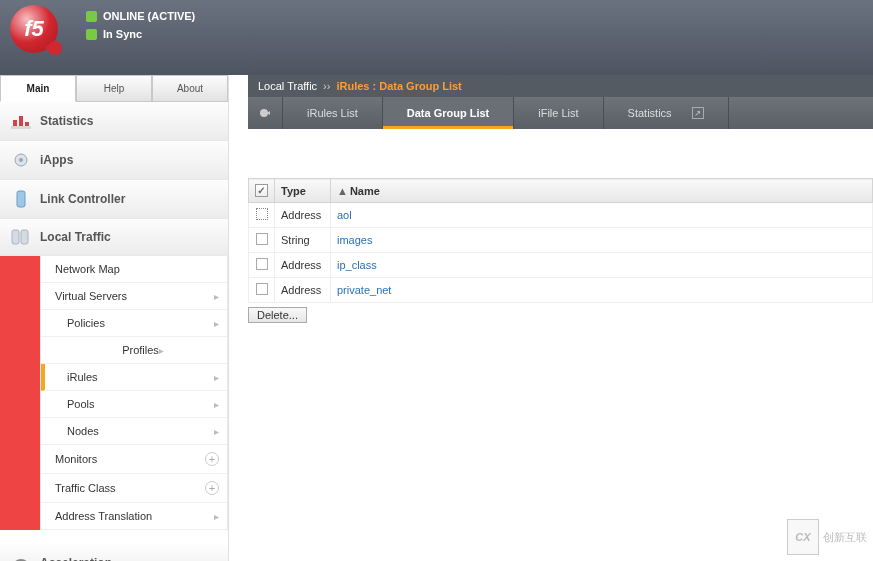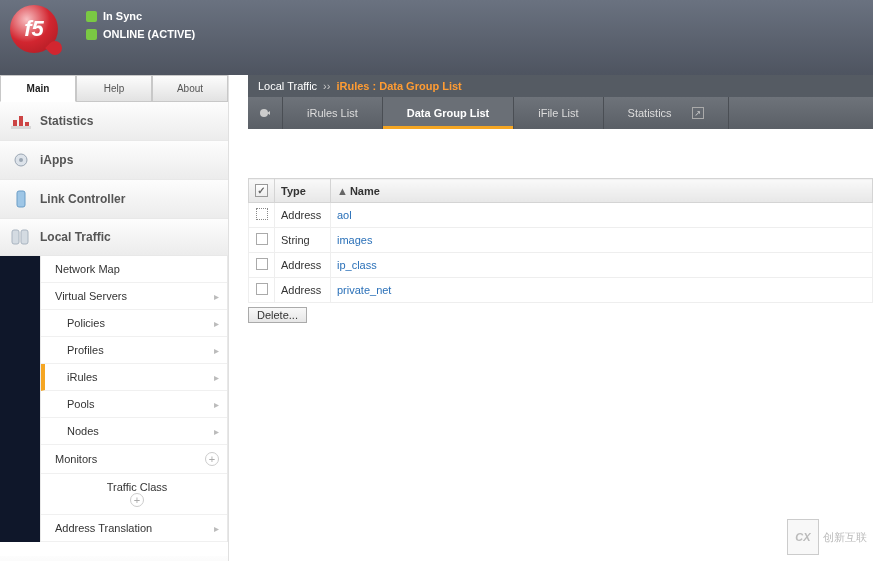--- a/index.html
+++ b/index.html
@@ -23,21 +23,21 @@
   .tab.active { background: #fff; border-bottom: 1px solid #fff; font-weight: bold; color: #222; }
 
   .nav-top-item { display: flex; align-items: center; padding: 9px 10px; border-bottom: 1px solid #e8e8e8; background: linear-gradient(#fdfdfd, #ececec); cursor: pointer; }
   .nav-top-item .icon { width: 22px; height: 20px; margin-right: 8px; display: flex; align-items: center; justify-content: center; }
   .nav-top-item .label { font-weight: bold; color: #555; font-size: 12px; }
 
   .nav-group { background: #fff; }
   .nav-group-header { display: flex; align-items: center; padding: 9px 10px; background: linear-gradient(#fdfdfd, #ececec); border-bottom: 1px solid #e8e8e8; }
   .nav-group-header .label { font-weight: bold; color: #555; }
 
-  .subnav { background: #0f172a; }
+  .subnav { background: #ef4444; }
   .subnav-item { display: flex; align-items: center; justify-content: space-between; padding: 7px 8px 7px 54px; border-bottom: 1px solid #f0f0f0; background: #fff; color: #333; font-size: 11px; cursor: pointer; position: relative; }
   .subnav-item.level2 { padding-left: 66px; }
   .subnav-item.active { border-left: 4px solid #f5a623; padding-left: 50px; background: #fff; }
   .subnav-item.level2.active { padding-left: 62px; }
   .subnav-arrow { color: #bbb; font-size: 10px; }
   .subnav-plus { width: 14px; height: 14px; border: 1px solid #ccc; border-radius: 50%; display: flex; align-items: center; justify-content: center; color: #aaa; font-size: 11px; line-height: 1; }
 
   .left-offset { margin-left: 40px; border-left: 1px solid #e8e8e8; border-right: 1px solid #e8e8e8; }
 
   
@@ -78,25 +78,25 @@
 </head>
 <body>
 
 <div class="header">
   <div class="logo">
       <span>f5</span>
     </div>
   <div class="status-block">
     <div class="status-line">
       <span class="status-dot"></span>
-      <span>In Sync</span>
+      <span>ONLINE (ACTIVE)</span>
     </div>
     <div class="status-line">
       <span class="status-dot"></span>
-      <span>ONLINE (ACTIVE)</span>
+      <span>In Sync</span>
     </div>
   </div>
 </div>
 
 <div class="main-area">
 
   <div class="sidebar">
     <div class="tabs">
       <div class="tab active">Main</div>
       <div class="tab">Help</div>
@@ -150,41 +150,41 @@
             <span>Network Map</span>
           </div>
           <div class="subnav-item" style="padding-left:14px;">
             <span>Virtual Servers</span>
             <span class="subnav-arrow">▸</span>
           </div>
           <div class="subnav-item level2" style="padding-left:26px;">
             <span>Policies</span>
             <span class="subnav-arrow">▸</span>
           </div>
-          <div class="subnav-item level2" style="padding-left:26px;">
+          <div class="subnav-item level2" style="padding-left:26px;justify-content:center;">
             <span>Profiles</span>
             <span class="subnav-arrow">▸</span>
           </div>
           <div class="subnav-item level2 active" style="padding-left:22px;gap:48px;">
             <span>iRules</span>
             <span class="subnav-arrow">▸</span>
           </div>
           <div class="subnav-item level2" style="padding-left:26px;">
             <span>Pools</span>
             <span class="subnav-arrow">▸</span>
           </div>
           <div class="subnav-item level2" style="padding-left:26px;">
             <span>Nodes</span>
             <span class="subnav-arrow">▸</span>
           </div>
           <div class="subnav-item" style="padding-left:14px;">
             <span>Monitors</span>
             <span class="subnav-plus">+</span>
           </div>
-          <div class="subnav-item" style="padding-left:14px;flex-direction:column;">
+          <div class="subnav-item" style="padding-left:14px;">
             <span>Traffic Class</span>
             <span class="subnav-plus">+</span>
           </div>
           <div class="subnav-item" style="padding-left:14px;">
             <span>Address Translation</span>
             <span class="subnav-arrow">▸</span>
           </div>
         </div>
       </div>
     </div>

